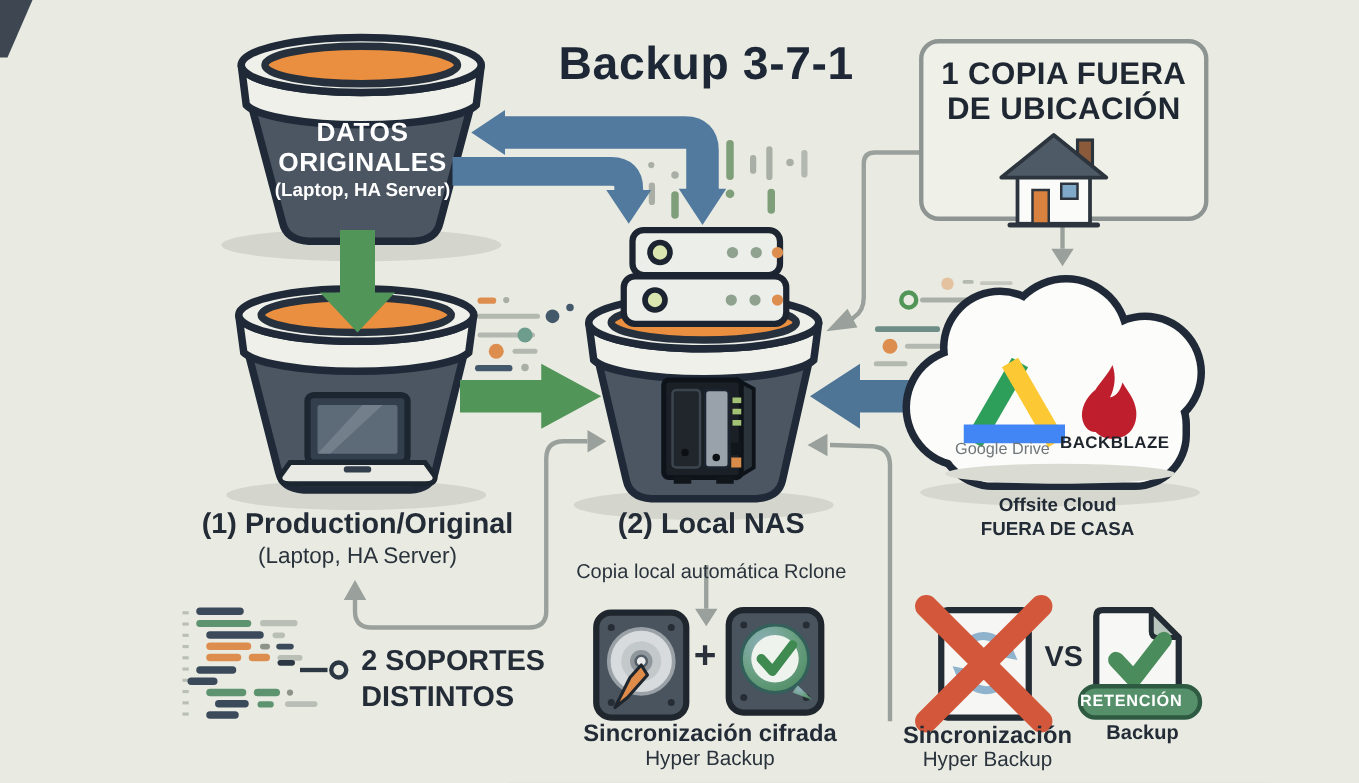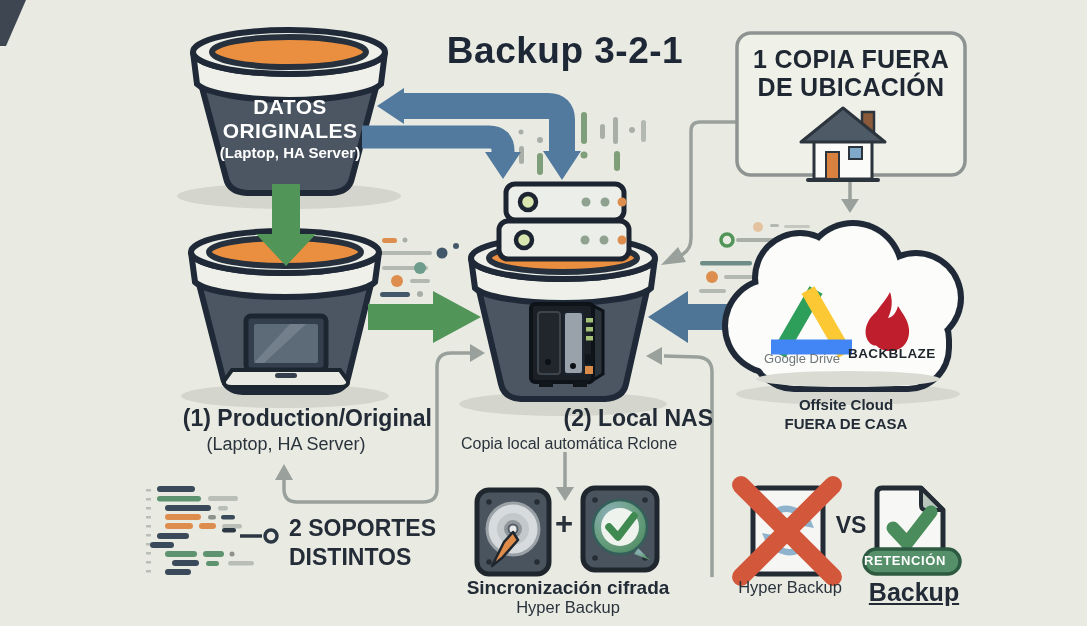--- a/index.html
+++ b/index.html
@@ -8,21 +8,21 @@
   #bg-svg{position:absolute;left:0;top:0;z-index:1;}
   .lbl{position:absolute;z-index:5;color:#222b36;line-height:1.12;}
   .center{text-align:center;}
   .b800{font-weight:800;}
   .b700{font-weight:700;}
   .white{color:#fff;}
   .title{font-size:37px;font-weight:800;color:#1d2736;letter-spacing:.5px;}
   .boxtxt{font-size:25px;font-weight:800;color:#1f2733;letter-spacing:.3px;}
   .bucket-label-1{font-size:21px;letter-spacing:.4px;}
   .bucket-label-2{font-size:15px;}
-  .head{font-size:23px;font-weight:800;text-align:right;}
+  .head{font-size:23px;font-weight:800;}
   .sub{font-size:16px;font-weight:500;color:#2a323c;}
   .sub-lg{font-size:18px;font-weight:500;color:#2a323c;}
   .caption-head{font-size:19px;font-weight:800;}
   .caption-sub{font-size:16.5px;font-weight:500;color:#2a323c;}
   .cloudcap{font-size:15px;font-weight:800;}
   .gdrive{font-size:13px;font-weight:500;color:#70767a;}
   .bblaze{font-size:13.5px;font-weight:800;color:#1e242b;letter-spacing:.4px;}
   .soportes{font-size:23px;font-weight:800;color:#242c37;line-height:1.25;}
   .vs{font-size:23px;font-weight:800;color:#222a35;}
   .plus{font-size:31px;font-weight:800;color:#2a313a;}
@@ -308,41 +308,41 @@
     <rect x="713" y="522" width="148" height="18" rx="9" fill="#d2573b" transform="rotate(-45 787 531)"></rect>
   </g>
   <g>
     <path d="M 882,488 L 921,488 L 943,510 L 943,565 Q 943,570 938,570 L 882,570 Q 877,570 877,565 L 877,493 Q 877,488 882,488 Z" fill="#f7f8f5" stroke="#232b34" stroke-width="5" stroke-linejoin="round"></path>
     <path d="M 921,488 L 921,505 Q 921,510 926,510 L 943,510 Z" fill="#b9c6bd" stroke="#232b34" stroke-width="4" stroke-linejoin="round"></path>
     <path d="M 893,528 L 907,543 L 931,512" fill="none" stroke="#4b8c5c" stroke-width="13" stroke-linecap="round" stroke-linejoin="round"></path>
     <rect x="864" y="549" width="96" height="25" rx="12.5" fill="#55906a" stroke="#2d5a41" stroke-width="3.5"></rect>
   </g>
 </svg>
 
-<div class="lbl title center" style="left:380px;top:30px;width:370px;">Backup 3-2-1</div>
+<div class="lbl title center" style="left:380px;top:30px;width:370px;">Backup 3-7-1</div>
 
 <div class="lbl center white" style="left:192px;top:95px;width:196px;">
   <div class="bucket-label-1 b800">DATOS</div>
   <div class="bucket-label-1 b800">ORIGINALES</div>
   <div class="bucket-label-2 b700" style="margin-top:3px;">(Laptop, HA Server)</div>
 </div>
 
 <div class="lbl center" style="left:737px;top:45px;width:228px;">
   <div class="boxtxt">1 COPIA FUERA</div>
   <div class="boxtxt">DE UBICACIÓN</div>
 </div>
 
 <div class="lbl center" style="left:140px;top:406px;width:292px;">
   <div class="head">(1) Production/Original</div>
   <div class="sub-lg" style="margin-top:2px;">(Laptop, HA Server)</div>
 </div>
 
 <div class="lbl center" style="left:425px;top:406px;width:288px;">
   <div class="head">(2) Local NAS</div>
-  <div class="sub" style="margin-top:3px;">Copia local automática Rclone</div>
+  <div class="sub" style="margin-top:17px;">Copia local automática Rclone</div>
 </div>
 
 <div class="lbl gdrive" style="left:756px;top:352px;width:92px;text-align:center;">Google Drive</div>
 <div class="lbl bblaze" style="left:848px;top:346px;width:88px;">BACKBLAZE</div>
 
 <div class="lbl center" style="left:725px;top:397px;width:242px;">
   <div class="cloudcap">Offsite Cloud</div>
   <div class="cloudcap" style="margin-top:2px;">FUERA DE CASA</div>
 </div>
 
@@ -352,24 +352,25 @@
 </div>
 
 <div class="lbl plus" style="left:548px;top:507px;width:32px;text-align:center;">+</div>
 
 <div class="lbl center" style="left:452px;top:577px;width:232px;">
   <div class="caption-head">Sincronización cifrada</div>
   <div class="caption-sub">Hyper Backup</div>
 </div>
 
 <div class="lbl center" style="left:714px;top:578px;width:152px;">
+  <div class="caption-head">Sincronización</div>
   <div class="caption-sub">Hyper Backup</div>
 </div>
 
 <div class="lbl vs" style="left:832px;top:513px;width:38px;text-align:center;">VS</div>
 
 <div class="lbl pill-txt" style="left:864px;top:554px;width:96px;text-align:left;">RETENCIÓN</div>
 
 <div class="lbl center" style="left:868px;top:578px;width:92px;">
-  <div class="caption-head" style="font-size:25px;text-decoration:underline;">Backup</div>
+  <div class="caption-head" style="font-size:16px;">Backup</div>
 </div>
 
 </div>
 
 </body></html>

